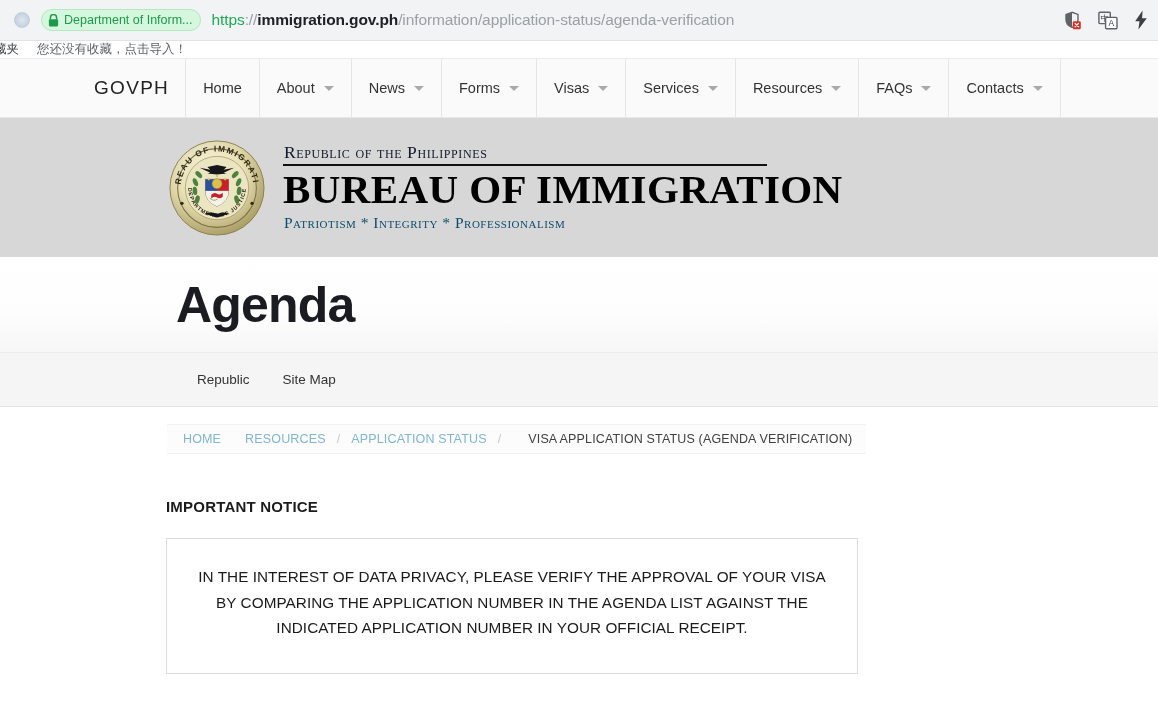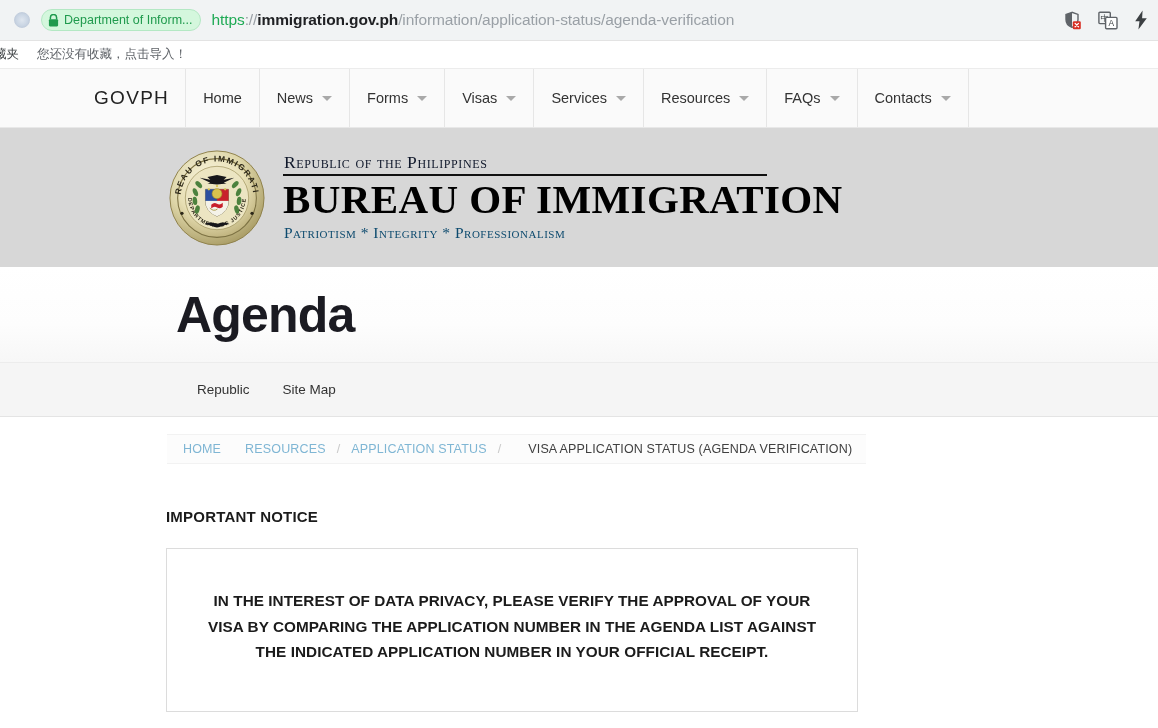--- a/index.html
+++ b/index.html
@@ -69,21 +69,21 @@
     display: flex;
     align-items: center;
     gap: 16px;
     flex: 0 0 auto;
     padding-left: 12px;
   }
   .chrome-icon { display: block; cursor: default; }
 
   
   .bookmarks-bar {
-    height: 28px;
+    height: 18px;
     background: #ffffff;
     display: flex;
     align-items: center;
     font-size: 12.5px;
     color: #3c4043;
     padding-left: 0px;
     box-sizing: border-box;
     border-bottom: 1px solid #ececec;
     overflow: hidden;
     white-space: nowrap;
@@ -259,26 +259,26 @@
   .notice-box {
     margin-top: 23px;
     width: 692px;
     border: 1px solid #dcdcdc;
     background: #ffffff;
     box-sizing: border-box;
     padding: 23px 24px 30px 24px;
   }
   .notice-text {
     font-size: 15.3px;
-    font-weight: bold;
+    font-weight: normal;
     color: #1b1b1b;
     text-align: center;
     line-height: 1.68;
     letter-spacing: 0.05px;
-    margin: 16px;
+    margin: 2px;
   }
 </style>
 </head>
 <body>
 
 <div class="browser-bar">
   <div class="nav-dot"></div>
 
   <div class="site-chip">
     <svg class="lock-icon" width="11" height="13" viewBox="0 0 11 13">
@@ -316,20 +316,24 @@
 <div class="bookmarks-bar">
   <span class="bm-folder">藏夹</span>
   <span class="bm-hint">您还没有收藏，点击导入！</span>
 </div>
 
 <div class="govph-nav">
   <div class="govph-brand">GOVPH</div>
 
   <div class="nav-item">
     <span>Home</span>
+  </div>
+  <div class="nav-item">
+    <span>About</span>
+    <span class="caret"></span>
   </div>
   <div class="nav-item">
     <span>News</span>
     <span class="caret"></span>
   </div>
   <div class="nav-item">
     <span>Forms</span>
     <span class="caret"></span>
   </div>
   <div class="nav-item">

